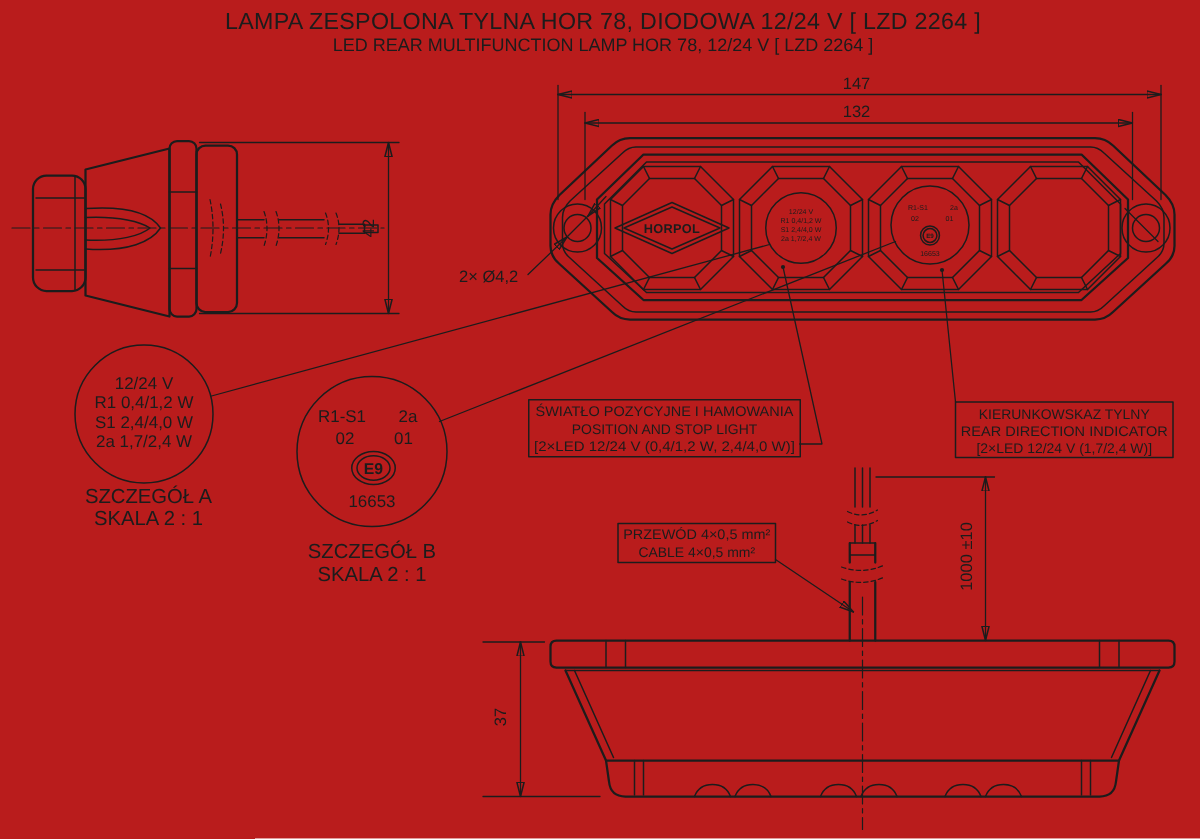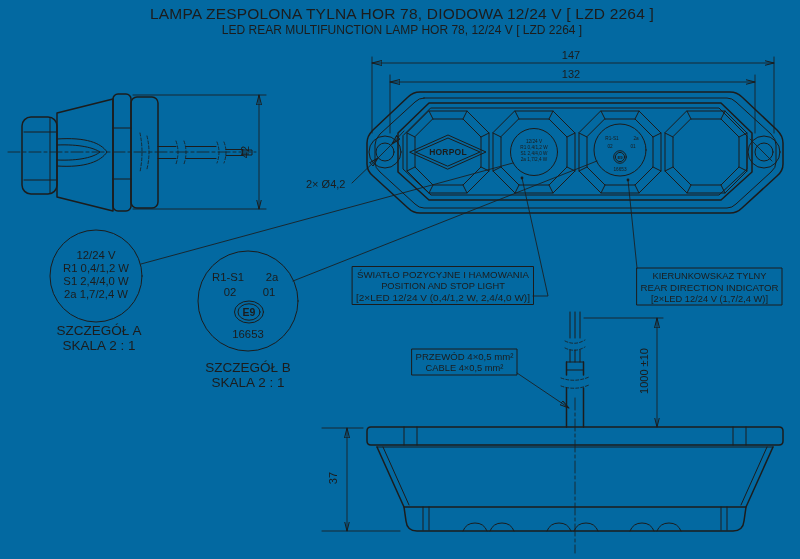--- a/index.html
+++ b/index.html
@@ -1,16 +1,16 @@
 <!DOCTYPE html>
 <html><head>
 <meta charset="utf-8">
 <style>
   html,body{margin:0;padding:0;background:#fff;}
-  #canvas{position:relative;width:800px;height:559px;background:#0369a1;overflow:hidden;}
+  #canvas{position:relative;width:800px;height:559px;background:#b91c1c;overflow:hidden;}
   svg{display:block;}
   svg path,svg line,svg rect,svg circle,svg ellipse,svg polyline{fill:none;stroke:#1c1c1c;stroke-width:1;stroke-linecap:round;stroke-linejoin:round;}
   svg .th{stroke-width:1.5;}
   svg .dim{stroke-width:.85;}
   svg .cl{stroke-width:.8;stroke-dasharray:12 3 3 3;}
   svg .br{stroke-width:.8;stroke-dasharray:3 2;}
   svg .dot{fill:#1c1c1c;stroke:none;}
   svg text{fill:#1c1c1c;stroke:none;font-family:"Liberation Sans","DejaVu Sans",sans-serif;}
   .t-title{font-size:15.5px;letter-spacing:.2px;}
   .t-sub{font-size:12px;}

